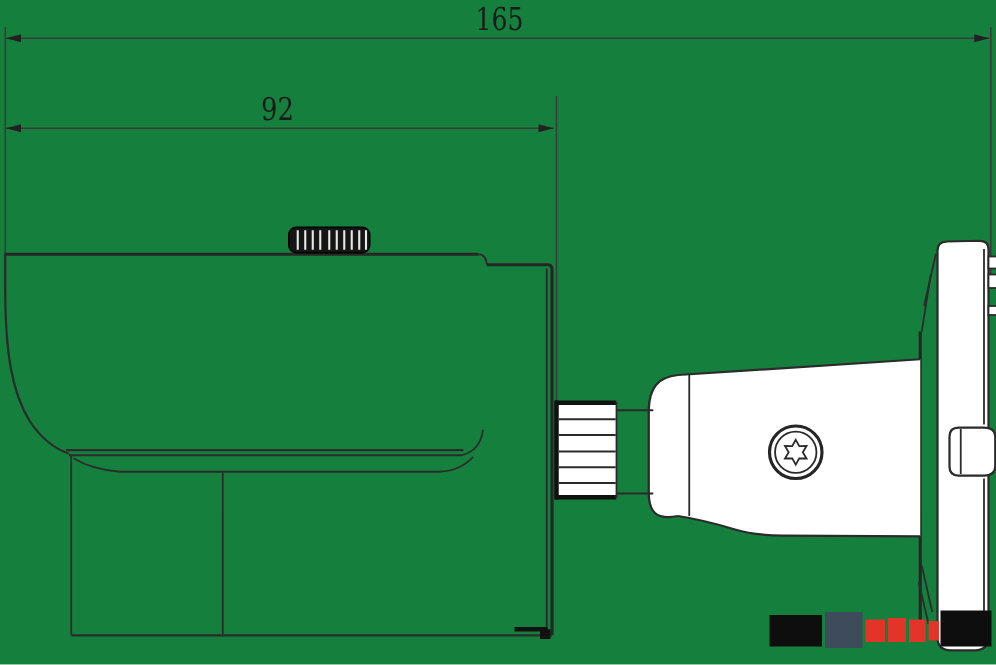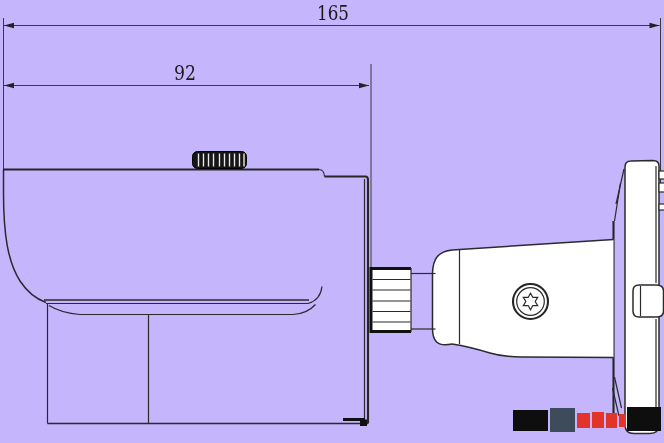--- a/index.html
+++ b/index.html
@@ -1,17 +1,17 @@
 <!DOCTYPE html>
 <html><head>
 <meta charset="utf-8">
 <style>
   html,body{margin:0;padding:0;background:#ffffff;}
   #stage{
-    position:relative;width:664px;height:443px;background:#c4b5fd;overflow:hidden;
+    position:relative;width:664px;height:443px;background:#15803d;overflow:hidden;
     font-family:"DejaVu Serif", serif;
   }
   svg{position:absolute;left:0;top:0;}
   .thin{stroke:#3a3a3a;stroke-width:1;fill:none;}
   .edge{stroke:#2b2b2b;stroke-width:1.2;fill:none;}
   .edge15{stroke:#2b2b2b;stroke-width:1.5;fill:none;}
   .edge2{stroke:#262626;stroke-width:2.1;fill:none;}
   .edge3{stroke:#111;stroke-width:3;fill:none;}
   .dim-text{font-family:"DejaVu Serif", serif;font-size:21px;fill:#1a1a1a;}
   .arrow{fill:#222;stroke:none;}

